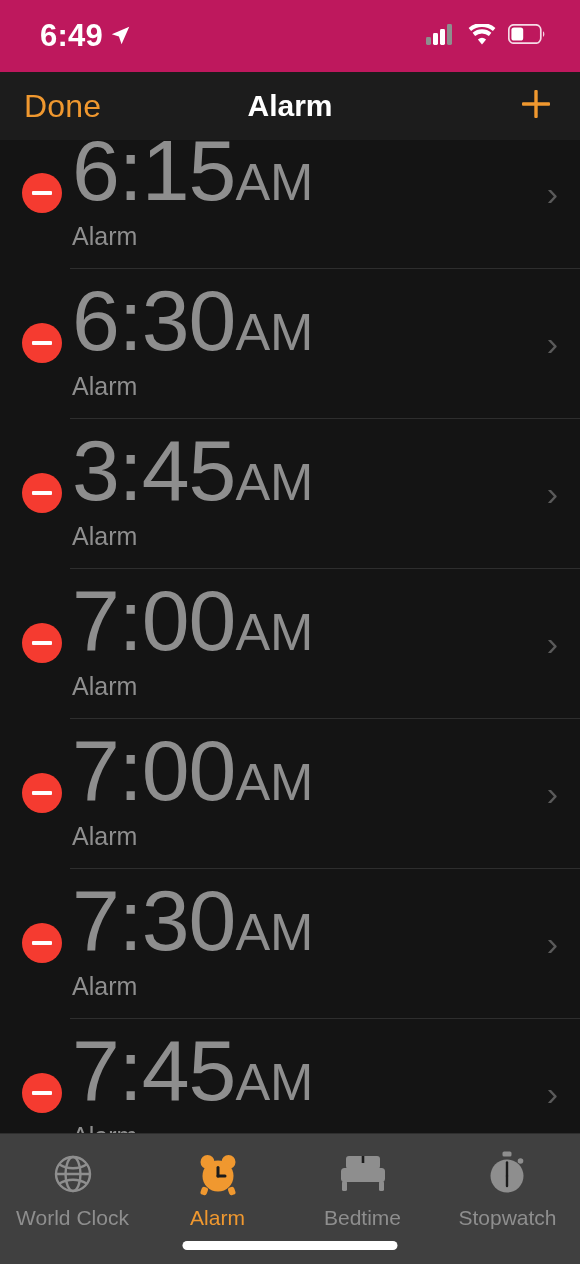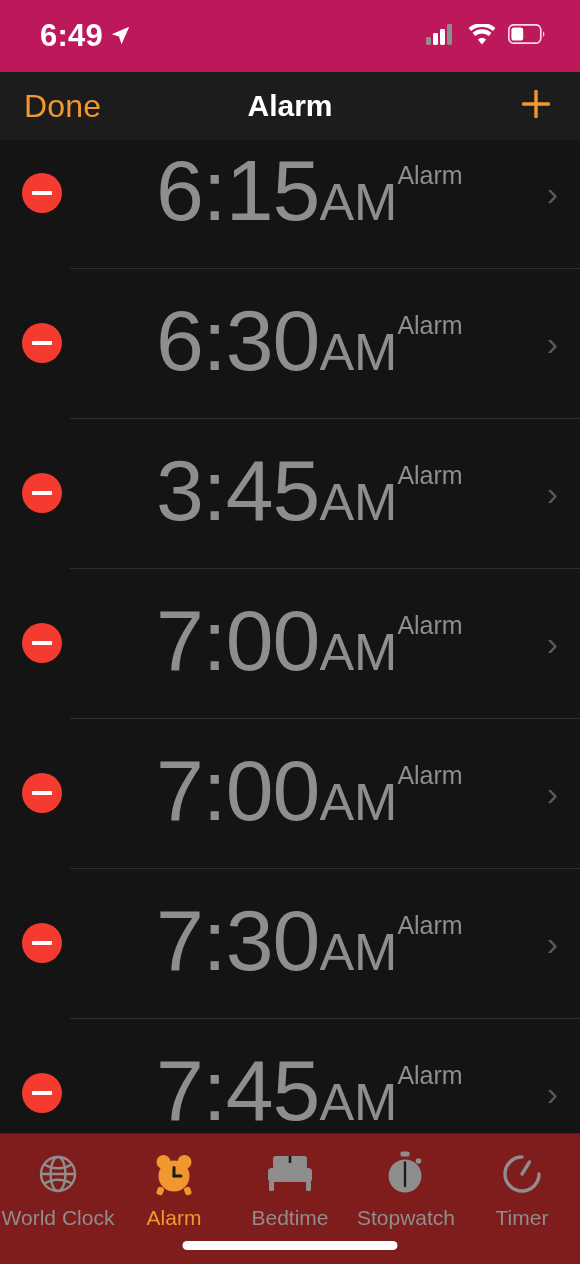--- a/index.html
+++ b/index.html
@@ -50,31 +50,31 @@
   .row + .row::before {
     content:""; position:absolute; left:70px; right:0; top:0;
     height:1px; background:#2e2e2e;
   }
   .del-btn {
     width:40px; height:40px; min-width:40px; border-radius:50%;
     background:#f53b30; display:flex; align-items:center; justify-content:center;
     margin-right:10px;
   }
   .del-bar { width:20px; height:4px; background:#fff; border-radius:1px; }
-  .row-text { flex:1; display:flex; flex-direction:row; justify-content:center; padding-bottom:4px; }
+  .row-text { flex:1; display:flex; flex-direction:column; justify-content:center; padding-bottom:4px; }
   .time-line { display:flex; align-items:baseline; color:#8e8e8e; }
   .time-big { font-size:86px; font-weight:300; line-height:0.92; letter-spacing:-1px; }
   .time-mer { font-size:52px; font-weight:400; letter-spacing:0; }
   .row-label { color:#8e8e8e; font-size:25px; margin-top:10px; }
   .chev { color:#5a5a5a; font-size:34px; font-weight:300; line-height:1; }
 
   
   .tabbar {
     position:absolute; left:0; right:0; bottom:0; height:131px;
-    background:#7f1d1d; border-top:1px solid #2e2e2e;
+    background:#404040; border-top:1px solid #2e2e2e;
     display:flex; align-items:flex-start; padding-top:14px;
   }
   .tab { flex:1; display:flex; flex-direction:column; align-items:center; gap:6px; }
   .tab-ico { height:52px; display:flex; align-items:center; justify-content:center; }
   .tab-label { font-size:21px; color:#8e8e8e; }
   .tab.active .tab-label { color:#f0982f; }
 
   .home-ind {
     position:absolute; bottom:14px; left:50%; transform:translateX(-50%);
     width:215px; height:9px; border-radius:5px; background:#fff;
@@ -288,26 +288,17 @@
           <circle cx="22" cy="26" r="16.5" fill="#8e8e8e"></circle>
           <rect x="17.5" y="1.5" width="9" height="5" rx="1.6" fill="#8e8e8e"></rect>
           <circle cx="35.5" cy="11" r="2.8" fill="#8e8e8e"></circle>
           <line x1="22" y1="26" x2="22" y2="12.5" stroke="#1c1c1c" stroke-width="2.4" stroke-linecap="round"></line>
           <line x1="22" y1="26" x2="22" y2="36" stroke="#1c1c1c" stroke-width="2.4" stroke-linecap="round"></line>
         </svg>
       </div>
       <div class="tab-label">Stopwatch</div>
     </div>
 
-    <div class="tab">
-      <div class="tab-ico">
-        <svg width="46" height="46" viewBox="0 0 46 46">
-          <path d="M23 6a17 17 0 1017 17" fill="none" stroke="#8e8e8e" stroke-width="3.4" stroke-linecap="round"></path>
-          <line x1="23" y1="23" x2="30.5" y2="11" stroke="#8e8e8e" stroke-width="3.4" stroke-linecap="round"></line>
-        </svg>
-      </div>
-      <div class="tab-label">Timer</div>
-    </div>
 
   </div>
 
   <div class="home-ind"></div>
 </div>
 
 </body></html>

